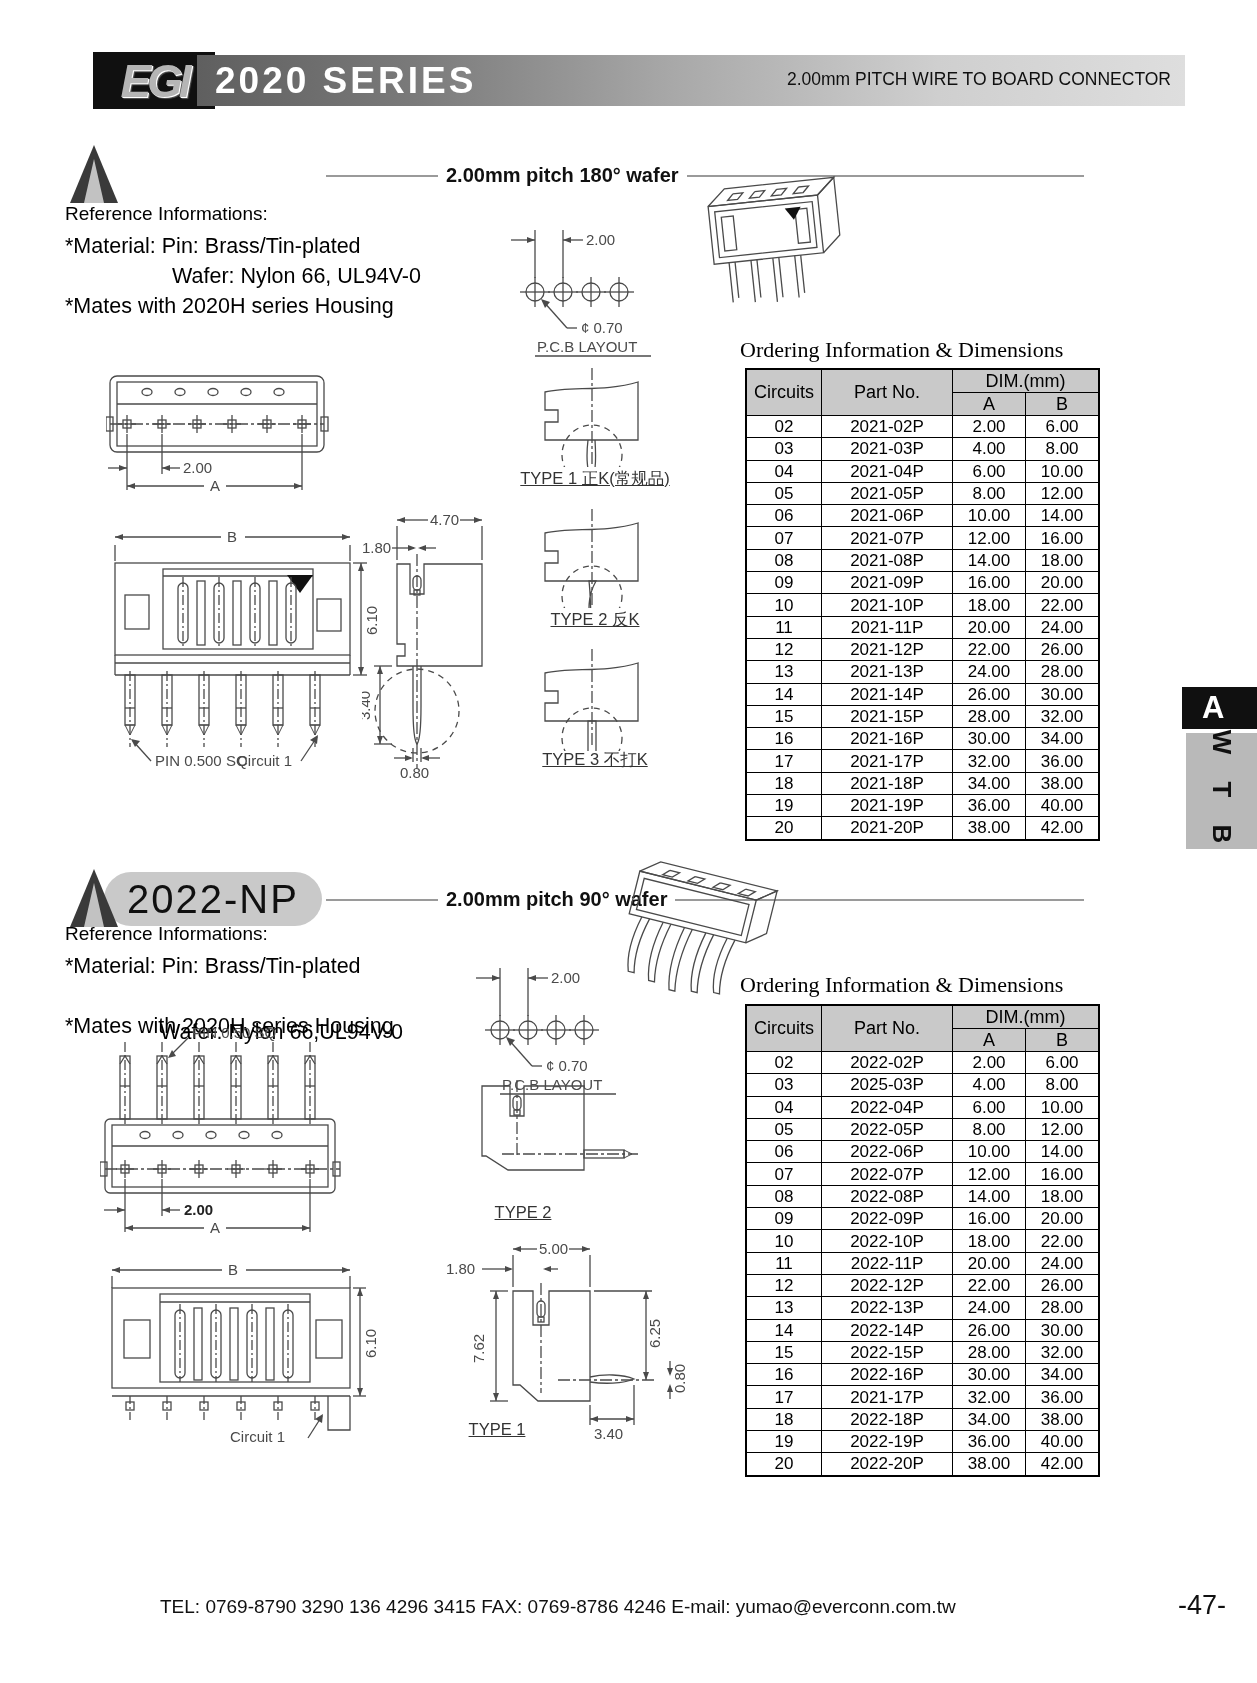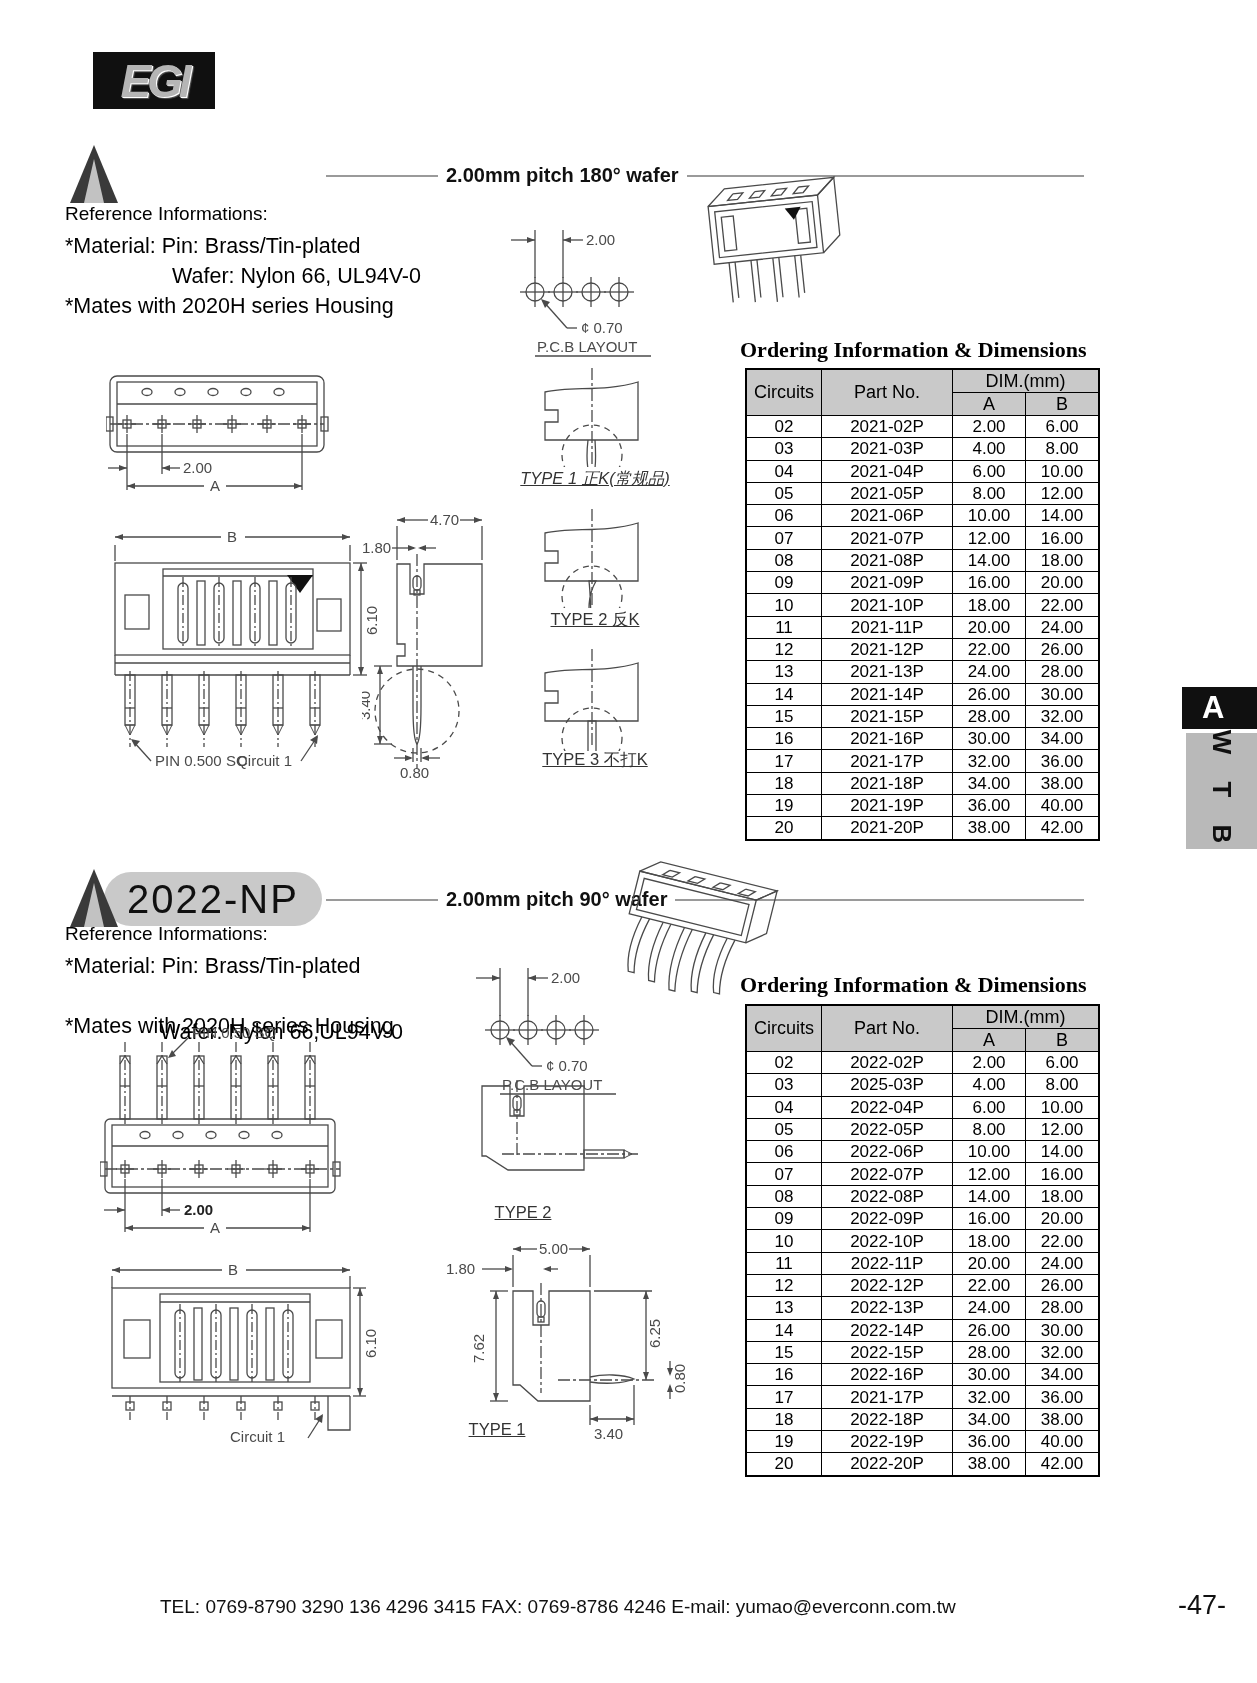--- a/index.html
+++ b/index.html
@@ -24,21 +24,21 @@
   .pill{background:#c9c9c9;border-radius:28px;display:flex;align-items:center;justify-content:center;}
   .pill-title{font-size:40px;letter-spacing:2px;color:#101010;}
   .pitch-row{display:flex;align-items:center;}
   .pitch-line{height:2px;background:#9a9a9a;}
   .pitch-text{font-weight:bold;font-size:20px;color:#101010;margin:0 8px;white-space:nowrap;}
 
   .ref-heading{font-weight:normal;font-size:19px;}
   .ref-line{font-size:21.5px;white-space:nowrap;}
 
   
-  .tbl-title{font-family:"Liberation Serif",serif;font-weight:bold;font-size:22px;white-space:nowrap;}
+  .tbl-title{font-family:"Liberation Serif",serif;font-weight:normal;font-size:22px;white-space:nowrap;}
   table.otable{border-collapse:collapse;border:2px solid #000;background:#fff;}
   .otable th,.otable td{border:1px solid #000;text-align:center;padding:0 2px;}
   .otable th{background:#c9c9c9;font-weight:normal;font-size:18px;height:22px;}
   .otable td{font-size:17px;height:21.3px;line-height:21px;}
   .col-c{width:70px;} .col-p{width:126px;} .col-a{width:68px;} .col-b{width:68px;}
 
   
   .tab-a{left:1182px;top:687px;width:75px;height:42px;background:#101010;color:#fff;
          font-weight:bold;font-size:31px;display:flex;align-items:center;padding-left:20px;box-sizing:border-box;}
   .tab-wtb{left:1186px;top:733px;width:71px;height:116px;background:#b9b9b9;display:flex;align-items:center;justify-content:center;}
@@ -58,20 +58,24 @@
   svg.draw text.bold{font-weight:bold;fill:#222;}
   .type-label{font-size:16.5px;color:#333;text-decoration:underline;text-align:center;white-space:nowrap;}
 </style>
 </head>
 <body>
 
 <div class="page">
 
   <div class="abs logo-box">
     <span class="logo-text">EGI</span>
+  </div>
+  <div class="abs header-bar">
+    <span class="series-title">2020 SERIES</span>
+    <span class="header-sub">2.00mm PITCH WIRE TO BOARD CONNECTOR</span>
   </div>
 
   <div class="abs tri banner-tri" style="left:70px;top:145px;"></div>
   <div class="abs tri banner-tri-inner" style="left:84px;top:159px;"></div>
   <div class="abs pitch-row" style="left:326px;top:164px;width:758px;">
     <div class="pitch-line" style="width:112px;"></div>
     <span class="pitch-text">2.00mm pitch 180° wafer</span>
     <div class="pitch-line" style="flex:1;"></div>
   </div>
 
@@ -279,21 +283,21 @@
       <polygon points="59,252 67,249 67,255"></polygon>
     <text x="38" y="272">0.80</text>
   </svg>
 
   <svg class="abs draw" style="left:530px;top:362px;" width="130" height="105">
     <path d="M108,20 L108,78 L15,78 L15,60 L28,60 L28,48 L15,48 L15,30 C40,24 75,30 108,20 Z"></path>
     <line x1="62" y1="6" x2="62" y2="102" stroke-dasharray="12 3 3 3"></line>
     <path d="M58,78 C56,95 57,112 62,116 C66,111 66,94 65,78"></path>
     <circle cx="62" cy="93" r="30" stroke-dasharray="6 5"></circle>
   </svg>
-  <div class="abs type-label" style="left:505px;top:468px;width:180px;font-style:italic;">TYPE 1  正K(常规品)</div>
+  <div class="abs type-label" style="left:505px;top:468px;width:180px;">TYPE 1  正K(常规品)</div>
 
   <svg class="abs draw" style="left:530px;top:503px;" width="130" height="105">
     <path d="M108,20 L108,78 L15,78 L15,60 L28,60 L28,48 L15,48 L15,30 C40,24 75,30 108,20 Z"></path>
     <line x1="62" y1="6" x2="62" y2="102" stroke-dasharray="12 3 3 3"></line>
     <path d="M59,78 C61,95 60,112 62,116 C58,111 57,94 66,78 Z" transform="translate(0 0)"></path>
     <circle cx="62" cy="93" r="30" stroke-dasharray="6 5"></circle>
   </svg>
   <div class="abs type-label" style="left:505px;top:609px;width:180px;">TYPE 2  反K</div>
 
   <svg class="abs draw" style="left:530px;top:643px;" width="130" height="108">

